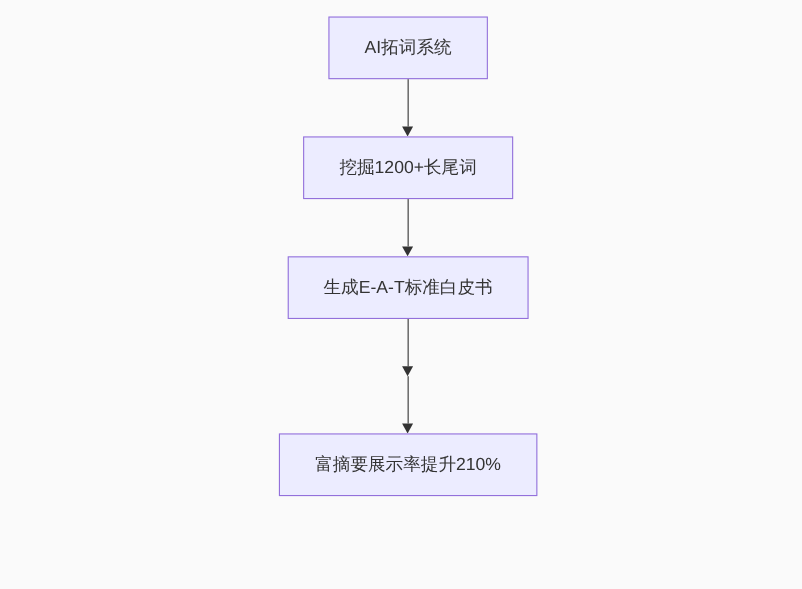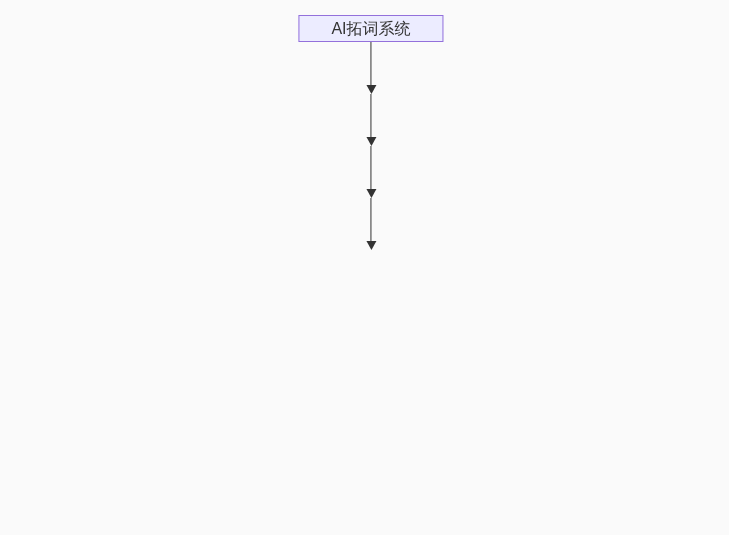--- a/index.html
+++ b/index.html
@@ -26,21 +26,21 @@
     display: flex;
     flex-direction: column;
     align-items: center;
   }
   .node {
     background: var(--node-fill, #ECECFF);
     border: 1px solid var(--node-border, #9370DB);
     color: var(--text-color, #333333);
     font-size: 16px;
     line-height: 19px;
-    padding: 3px 32px;
+    padding: 18px 32px;
     text-align: center;
     white-space: nowrap;
     box-sizing: border-box;
   }
   .arrow {
     display: flex;
     flex-direction: column;
     align-items: center;
     height: 52px;
   }
@@ -65,33 +65,42 @@
 
     <div class="node">
       <span>AI拓词系统</span>
     </div>
 
     <div class="arrow">
       <div class="line"></div>
       <div class="head"></div>
     </div>
 
+    <div class="node">
+      <span>挖掘1200+长尾词</span>
+    </div>
+
+    <div class="arrow">
+      <div class="line"></div>
+      <div class="head"></div>
+    </div>
+
+    <div class="node">
+      <span>生成E-A-T标准白皮书</span>
+    </div>
 
     <div class="arrow">
       <div class="line"></div>
       <div class="head"></div>
     </div>
 
 
     <div class="arrow">
       <div class="line"></div>
       <div class="head"></div>
     </div>
 
-
-    <div class="arrow">
-      <div class="line"></div>
-      <div class="head"></div>
+    <div class="node">
+      <span>富摘要展示率提升210%</span>
     </div>
-
 
   </div>
 </div>
 
 </body></html>

